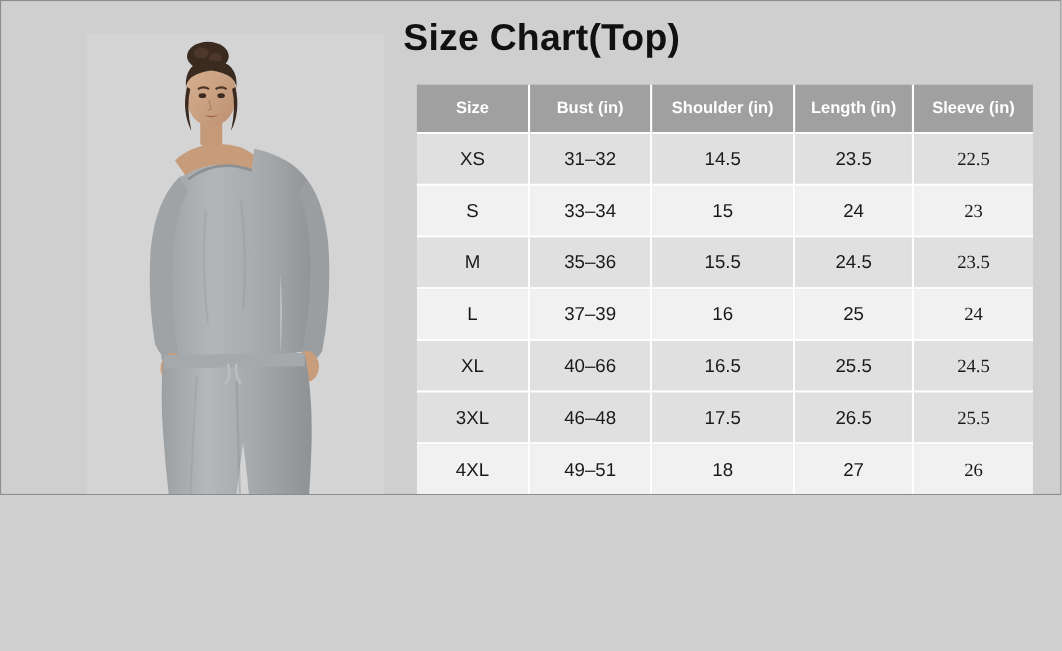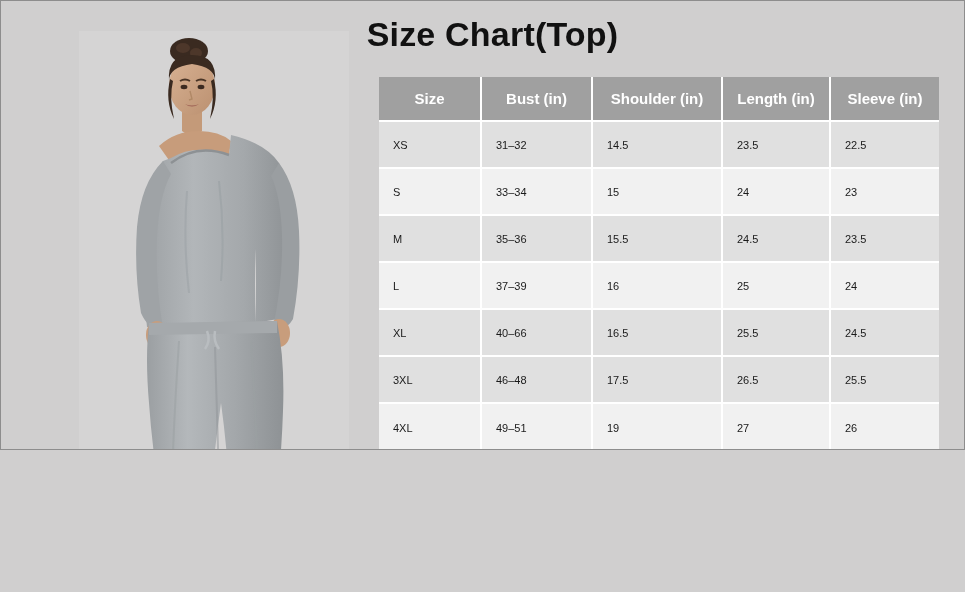--- a/index.html
+++ b/index.html
@@ -72,30 +72,31 @@
     height: 45px;
     text-align: center;
     border-right: 2px solid #ffffff;
     border-bottom: 2px solid #ffffff;
     padding: 0 2px;
     box-sizing: border-box;
     white-space: nowrap;
   }
   table.size-table th:last-child { border-right: none; }
   table.size-table td {
-    font-size: 11px;
+    font-size: 17px;
     color: #1a1a1a;
     height: 47px;
+    text-align: center;
     border-right: 2px solid #ffffff;
     border-bottom: 2px solid #ffffff;
     padding: 0 14px;
     box-sizing: border-box;
     white-space: nowrap;
   }
-  table.size-table td:last-child { border-right: none; }
+  table.size-table td:last-child { border-right: none; font-family: Liberation Serif, serif; }
   table.size-table tbody tr:last-child td { border-bottom: none; }
   table.size-table tbody tr.row-odd td  { background: #e0e0e0; }
   table.size-table tbody tr.row-even td { background: #f1f1f1; }
 
   
   col.c-size     { width: 103px; }
   col.c-bust     { width: 111px; }
   col.c-shoulder { width: 130px; }
   col.c-length   { width: 108px; }
   col.c-sleeve   { width: 108px; }
@@ -260,21 +261,21 @@
         <tr class="row-odd">
           <td>3XL</td>
           <td>46–48</td>
           <td>17.5</td>
           <td>26.5</td>
           <td>25.5</td>
         </tr>
         <tr class="row-even">
           <td>4XL</td>
           <td>49–51</td>
-          <td>19</td>
+          <td>18</td>
           <td>27</td>
           <td>26</td>
         </tr>
       </tbody>
     </table>
   </div>
 
 </div>
 
 </body></html>

